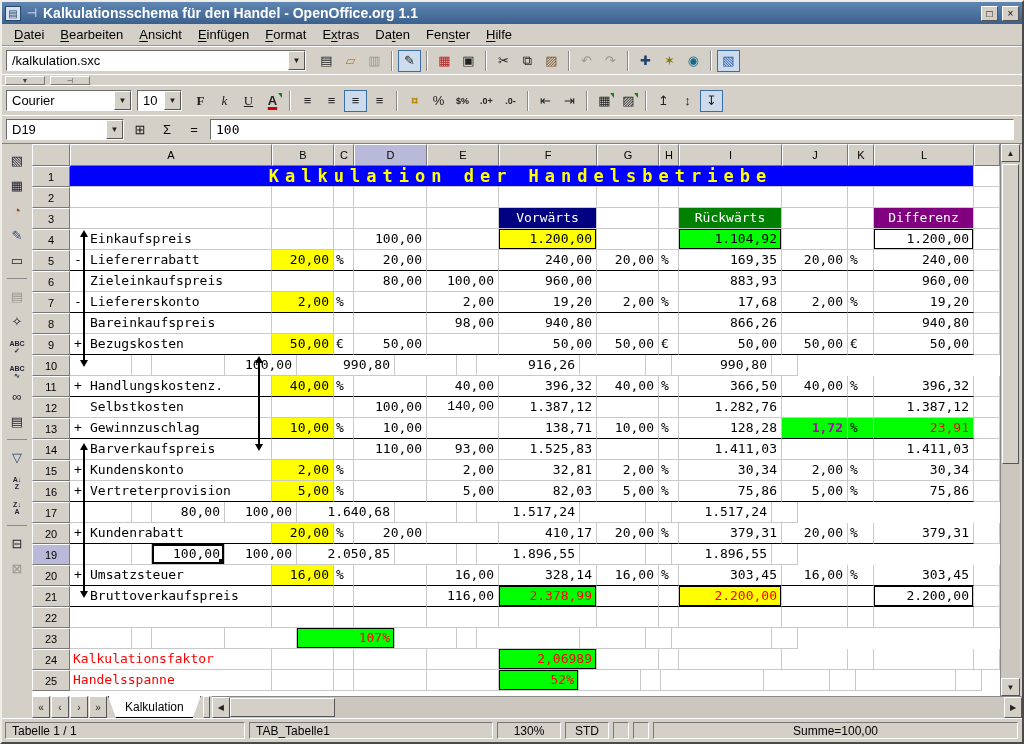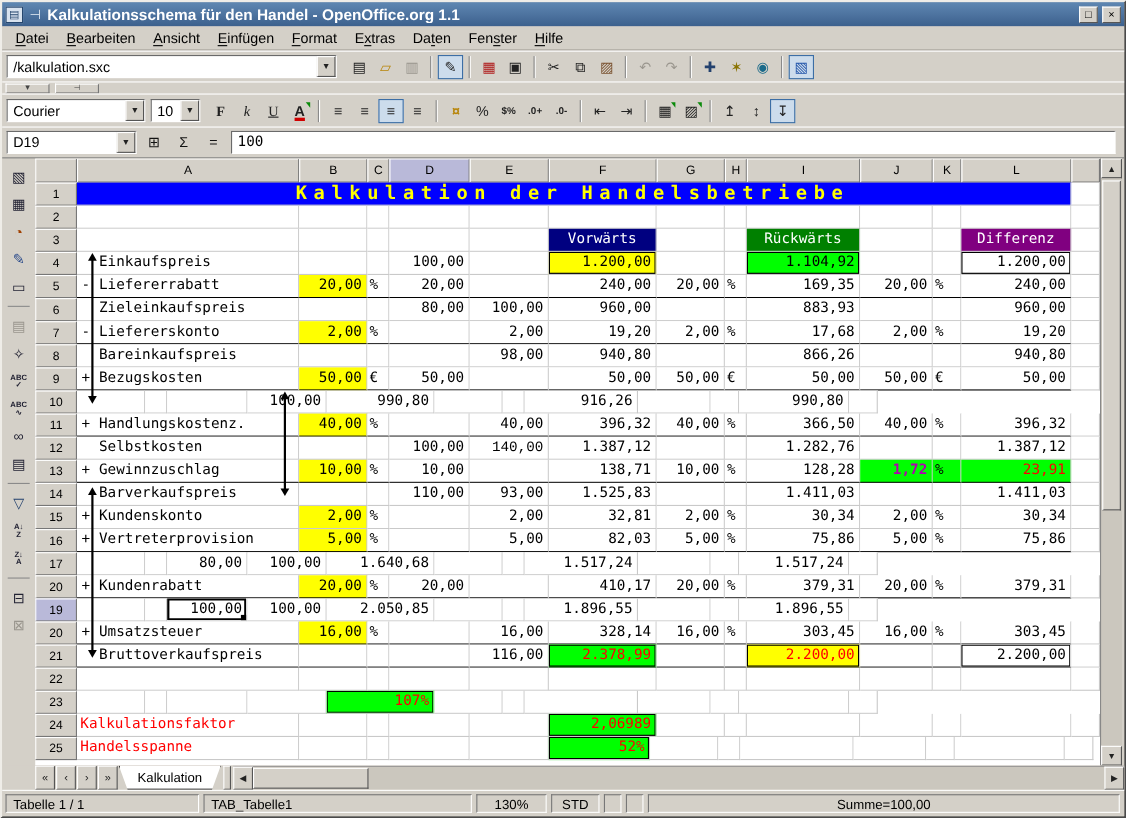--- a/index.html
+++ b/index.html
@@ -663,21 +663,21 @@
           <div class="cell" data-name="cell-L24" style="width: 100px;"></div>
           <div class="cell sliv" data-name="cell-partial-24" style="width: 26px;"></div>
         </div>
         <div class="grid-row" data-name="sheet-row-25">
           <div class="hdr rowhdr" data-name="row-header-25">25</div>
           <div class="cell lbl0 red" data-name="cell-A25" style="width: 202px;">Handelsspanne</div>
           <div class="cell" data-name="cell-B25" style="width: 62px;"></div>
           <div class="cell" data-name="cell-C25" style="width: 20px;"></div>
           <div class="cell" data-name="cell-D25" style="width: 73px;"></div>
           <div class="cell" data-name="cell-E25" style="width: 72px;"></div>
-          <div class="cell g red bx" data-name="cell-F25" style="width: 92px;">52%</div>
+          <div class="cell g red bx" data-name="cell-F25" style="width: 80px;">52%</div>
           <div class="cell" data-name="cell-G25" style="width: 62px;"></div>
           <div class="cell" data-name="cell-H25" style="width: 20px;"></div>
           <div class="cell" data-name="cell-I25" style="width: 103px;"></div>
           <div class="cell" data-name="cell-J25" style="width: 66px;"></div>
           <div class="cell" data-name="cell-K25" style="width: 26px;"></div>
           <div class="cell" data-name="cell-L25" style="width: 100px;"></div>
           <div class="cell sliv" data-name="cell-partial-25" style="width: 26px;"></div>
         </div>
       </div>
     <div class="vscroll" data-name="vertical-scrollbar">
@@ -701,21 +701,21 @@
     <div class="hscroll" data-name="horizontal-scrollbar">
       <span class="sbtn hbtn" data-name="scroll-left-icon">◀</span>
       <div class="htrack" data-name="horizontal-scroll-track">
         <div class="hthumb" data-name="horizontal-scroll-thumb"></div>
       </div>
       <span class="sbtn hbtn" data-name="scroll-right-icon">▶</span>
     </div>
   </div>
 
   <div class="statusbar" data-name="status-bar">
-    <span class="sfield" style="width:176px;" data-name="status-sheet-info">Tabelle 1 / 1</span>
+    <span class="sfield" style="width:240px;" data-name="status-sheet-info">Tabelle 1 / 1</span>
     <span class="sfield" style="width:244px;" data-name="status-page-style">TAB_Tabelle1</span>
     <span class="sfield" style="width:64px;justify-content:center;" data-name="status-zoom">130%</span>
     <span class="sfield" style="width:44px;justify-content:center;" data-name="status-selection-mode">STD</span>
     <span class="sfield" style="width:16px;" data-name="status-modified-flag"></span>
     <span class="sfield" style="width:16px;" data-name="status-signature-flag"></span>
     <span class="sfield" style="flex:1;justify-content:center;" data-name="status-sum">Summe=100,00</span>
   </div>
 
 </div>
 

